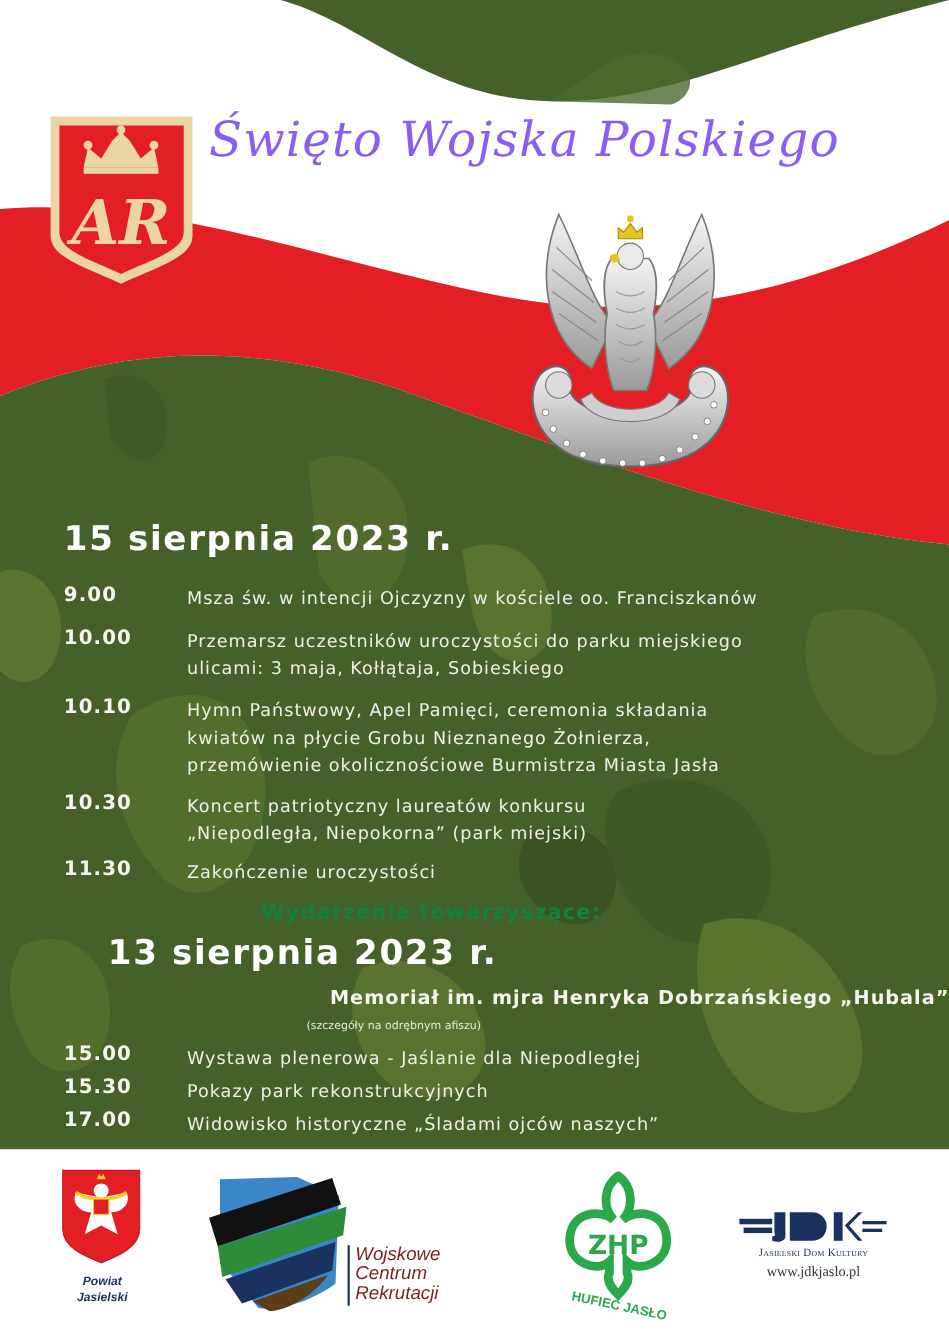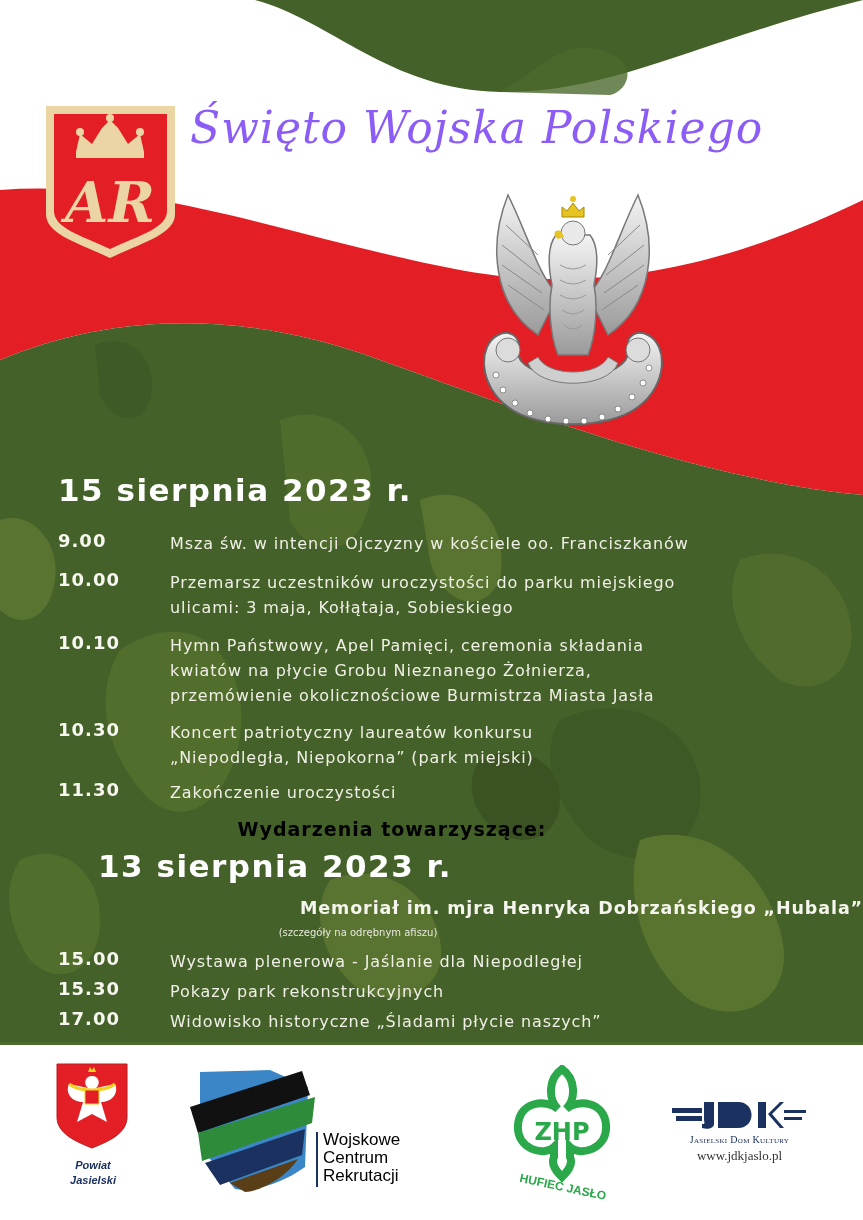--- a/index.html
+++ b/index.html
@@ -5,21 +5,21 @@
   html, body { margin:0; padding:0; }
   body { width:863px; height:1220px; position:relative; overflow:hidden; background:#ffffff; font-family:"DejaVu Sans", sans-serif; }
   .bg { position:absolute; left:0; top:0; width:863px; height:1045px; }
   .poster-title { position:absolute; left:190px; top:102px; font-family:"DejaVu Serif", serif; font-style:italic; font-size:44px; color:#8b5cf6; letter-spacing:1px; white-space:nowrap; }
   .crest { position:absolute; left:44px; top:104px; width:133px; height:156px; }
   .eagle { position:absolute; left:478px; top:185px; width:190px; height:245px; }
   .date-heading { position:absolute; left:58px; color:#fff; font-weight:bold; font-size:31px; letter-spacing:1.5px; white-space:nowrap; }
   .row { position:absolute; left:58px; color:#f3f3ea; white-space:nowrap; }
   .row .time { position:absolute; left:0; top:0; font-weight:bold; font-size:18px; letter-spacing:1px; color:#f7f7f0; }
   .row .desc { position:absolute; left:112px; top:1px; font-size:16px; letter-spacing:0.9px; line-height:25px; color:#f0f0e6; }
-  .section-label { position:absolute; left:0; width:784px; text-align:center; color:#000000; font-weight:bold; font-size:19px; letter-spacing:1px; }
+  .section-label { position:absolute; left:0; width:784px; text-align:center; color:#15803d; font-weight:bold; font-size:19px; letter-spacing:1px; }
   .memorial { position:absolute; left:0; width:863px; text-align:right; color:#f5f5ee; font-weight:bold; font-size:17.5px; letter-spacing:0.9px; }
   .note { position:absolute; left:0; width:716px; text-align:center; color:#e8e8dc; font-size:10px; }
   .footer { position:absolute; left:0; top:1045px; width:863px; height:175px; background:#ffffff; }
   .logo { position:absolute; }
   .logo-text { position:absolute; font-family:"Liberation Sans", sans-serif; }
 </style>
 </head>
 <body>
 
 <svg class="bg" viewBox="0 0 863 1045" xmlns="http://www.w3.org/2000/svg">
@@ -146,21 +146,21 @@
 <div class="row" style="top:948px;">
   <span class="time">15.00</span>
   <span class="desc">Wystawa plenerowa - Jaślanie dla Niepodległej</span>
 </div>
 <div class="row" style="top:978px;">
   <span class="time">15.30</span>
   <span class="desc">Pokazy park rekonstrukcyjnych</span>
 </div>
 <div class="row" style="top:1008px;">
   <span class="time">17.00</span>
-  <span class="desc">Widowisko historyczne „Śladami płycie naszych”</span>
+  <span class="desc">Widowisko historyczne „Śladami ojców naszych”</span>
 </div>
 
 <div class="footer">
 
   <svg class="logo" style="left:55px; top:17px; width:74px; height:88px;" viewBox="0 0 74 88" xmlns="http://www.w3.org/2000/svg">
     <path d="M2 2 H72 V55 C72 72 52 80 37 86 C22 80 2 72 2 55 Z" fill="#e31e24" stroke="#c01a1e"></path>
     <path d="M37 14 C30 14 28 22 33 26 L14 22 C10 30 16 40 28 40 L22 60 L37 52 L52 60 L46 40 C58 40 64 30 60 22 L41 26 C46 22 44 14 37 14 Z" fill="#ffffff"></path>
     <path d="M14 22 C24 30 50 30 60 22" stroke="#f0d020" stroke-width="3" fill="none"></path>
     <rect x="30" y="28" width="14" height="14" fill="#e31e24" stroke="#f0d020"></rect>
     <path d="M33 10 L35 5 L37 8 L39 5 L41 10 Z" fill="#f0d020"></path>
@@ -171,21 +171,21 @@
   </div>
 
   <svg class="logo" style="left:190px; top:22px; width:135px; height:125px;" viewBox="0 0 135 125" xmlns="http://www.w3.org/2000/svg">
     <path d="M10 5 L80 3 L118 20 L115 100 C90 118 60 125 45 122 L10 80 Z" fill="#3b86c6"></path>
     <path d="M0 40 L112 4 L120 28 L8 66 Z" fill="#111111"></path>
     <path d="M8 66 L125 30 L122 56 L12 94 Z" fill="#2e8b3a"></path>
     <path d="M15 96 L115 62 L112 88 L30 118 Z" fill="#1b3160"></path>
     <path d="M40 116 L108 92 C96 110 72 124 55 125 Z" fill="#5a3e17"></path>
   </svg>
   <div style="position:absolute; left:316px; top:87px; width:2px; height:55px; background:#1b3160;"></div>
-  <div class="logo-text" style="left:323px; top:86px; font-size:17px; color:#000000; line-height:18px;">
+  <div class="logo-text" style="left:323px; top:86px; font-size:17px; font-style:italic; color:#7f1d1d; line-height:18px;">
     <div>Wojskowe</div>
     <div>Centrum</div>
     <div>Rekrutacji</div>
   </div>
 
   <svg class="logo" style="left:510px; top:20px; width:105px; height:125px;" viewBox="0 0 105 125" xmlns="http://www.w3.org/2000/svg">
     <path d="M52 4 C38 14 38 34 48 44 C36 34 10 36 8 60 C6 84 34 92 44 82 L44 92 C40 100 48 108 52 112 C56 108 64 100 60 92 L60 82 C70 92 98 84 96 60 C94 36 68 34 56 44 C66 34 66 14 52 4 Z" fill="none" stroke="#2aa84a" stroke-width="8"></path>
     <text x="52" y="75" text-anchor="middle" font-family="DejaVu Sans, sans-serif" font-weight="bold" font-size="24" fill="#2aa84a">ZHP</text>
   </svg>
   <div class="logo-text" style="left:508px; top:135px; width:110px; text-align:center; font-size:12px; font-weight:bold; color:#2aa84a; transform:rotate(12deg);">HUFIEC JASŁO</div>

